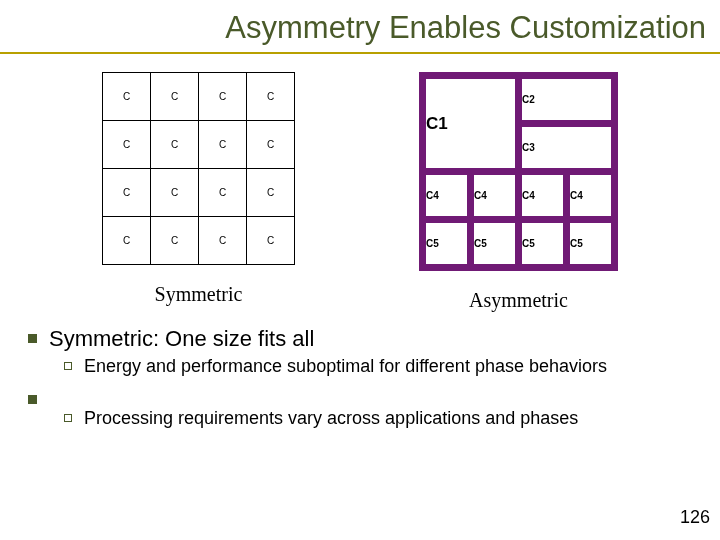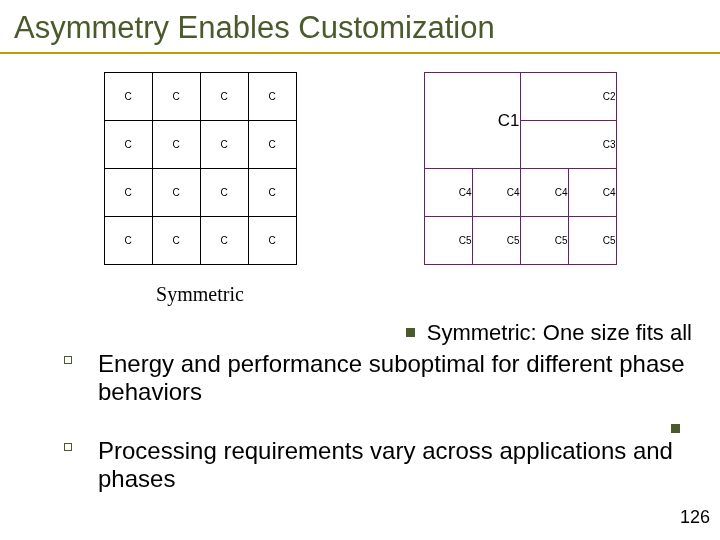--- a/index.html
+++ b/index.html
@@ -8,20 +8,21 @@
     height: 540px;
     background: #fff;
     font-family: Arial, Helvetica, sans-serif;
     position: relative;
     overflow: hidden;
   }
   .title {
     font-size: 31px;
     color: #4a5a2a;
     padding: 10px 14px 6px 14px;
+    text-align: right;
   }
   .rule {
     height: 2px;
     background: #b8a000;
     margin: 0 0 18px 0;
   }
   .grids {
     display: flex;
     justify-content: space-around;
     align-items: flex-start;
@@ -36,54 +37,54 @@
     width: 48px;
     height: 48px;
     text-align: center;
     font-size: 10px;
     vertical-align: middle;
   }
   .asym-table {
     border-collapse: collapse;
   }
   .asym-table td {
-    border: 1px solid #701a75;
-    text-align: right;
+    border: 7px solid #701a75;
+    text-align: left;
     font-size: 10px;
     vertical-align: middle;
+    font-weight: bold;
   }
   .caption {
     font-family: "Times New Roman", serif;
     font-size: 20px;
     margin-top: 18px;
   }
   .bullets {
     padding: 14px 28px 0 28px;
   }
   .b1 {
     display: flex;
     align-items: flex-start;
     margin-bottom: 4px;
-    justify-content: flex-end;
   }
   .b1 .sq {
     width: 9px; height: 9px; background: #4a5a2a;
     margin: 8px 12px 0 0; flex: 0 0 auto;
   }
   .b1 .txt { font-size: 22px; color: #000; }
   .b2 {
     display: flex;
     align-items: flex-start;
     margin: 2px 0 10px 36px;
   }
   .b2 .sq {
     width: 8px; height: 8px; border: 1px solid #4a5a2a; background: transparent;
     margin: 6px 12px 0 0; flex: 0 0 auto;
   }
-  .b2 .txt { font-size: 24px; color: #000; margin-left: 14px; }
+  .b2 .txt { font-size: 18px; color: #000; }
   .pagenum {
     position: absolute;
     right: 10px;
     bottom: 12px;
     font-size: 18px;
     color: #000;
   }
 </style>
 </head>
 <body>
@@ -142,20 +143,21 @@
         <td style="width:48px;height:48px">C4</td>
       </tr>
       <tr>
         <td style="width:48px;height:48px">C5</td>
         <td style="width:48px;height:48px">C5</td>
         <td style="width:48px;height:48px">C5</td>
         <td style="width:48px;height:48px">C5</td>
       </tr>
     </tbody>
       </table>
+    <div class="caption">Asymmetric</div>
   </div>
 
 </div>
 
 <div class="bullets">
   <div class="b1">
     <div class="sq"></div>
     <div class="txt">Symmetric: One size fits all</div>
   </div>
   <div class="b2">

